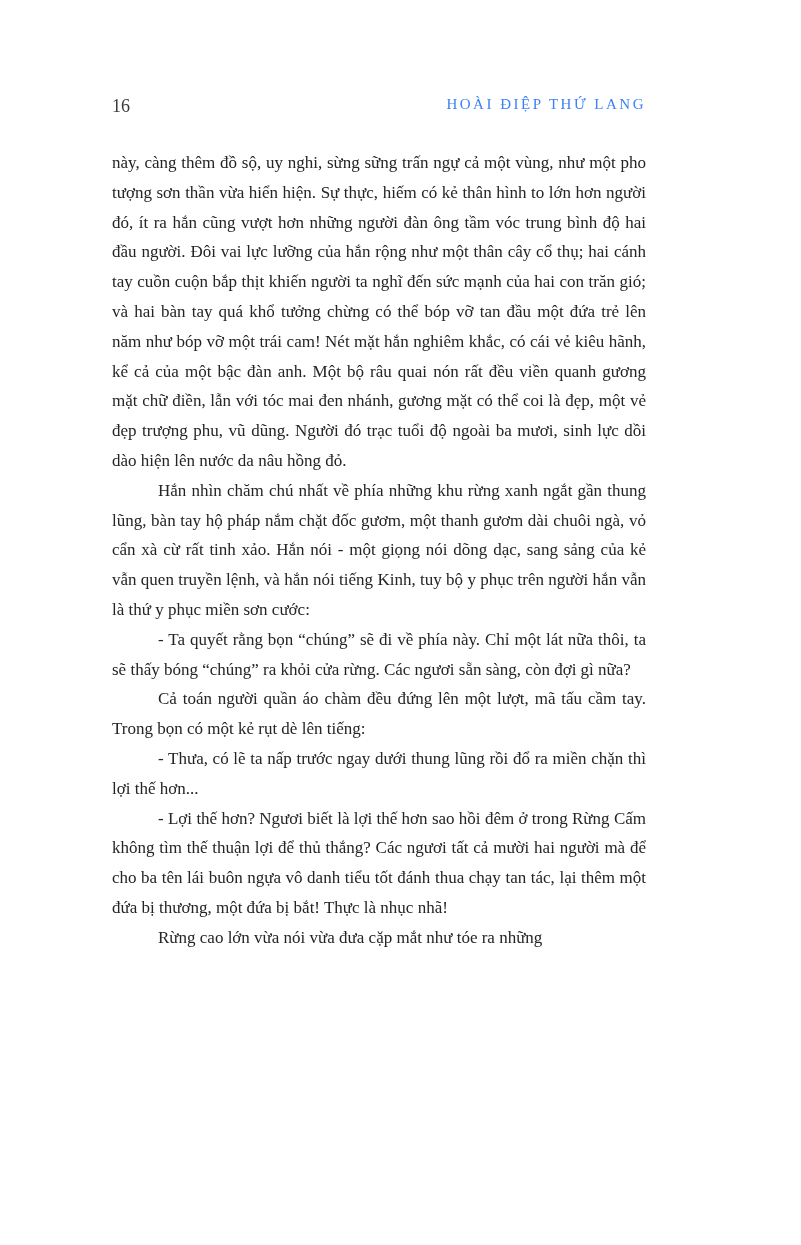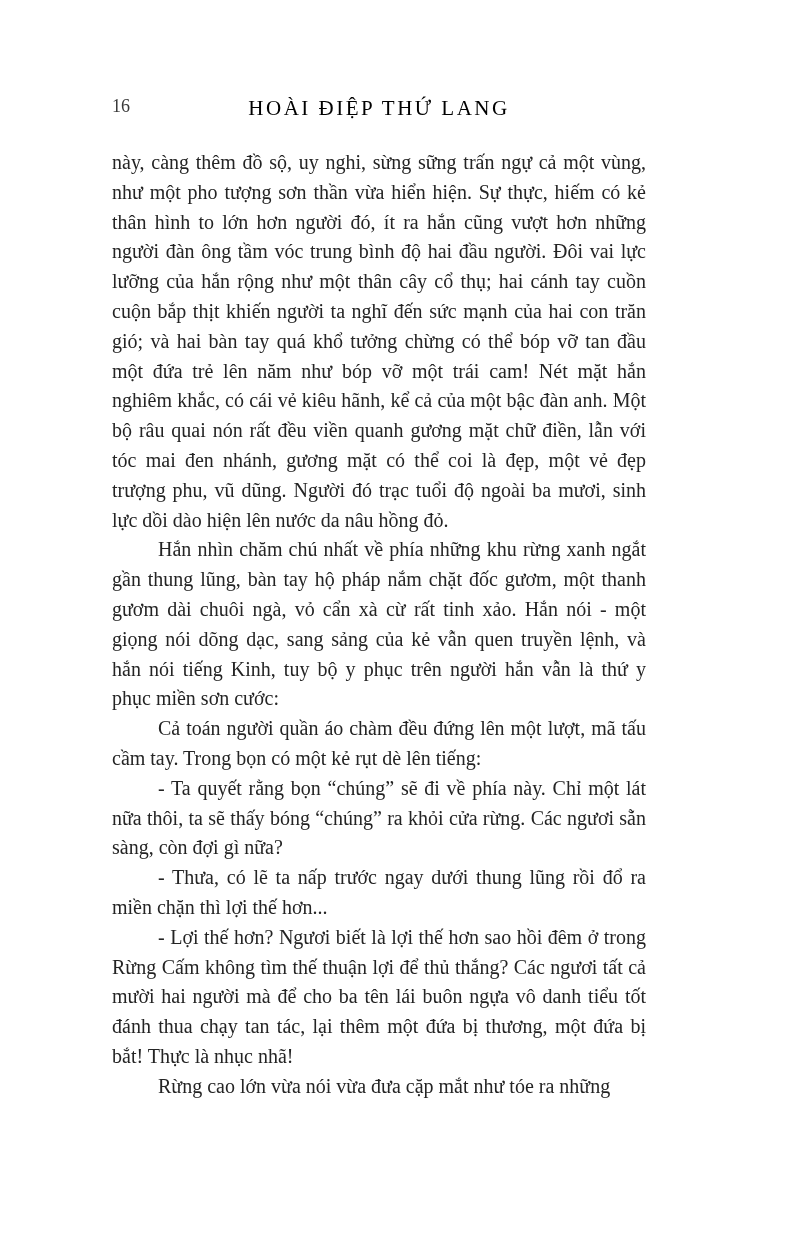--- a/index.html
+++ b/index.html
@@ -28,28 +28,28 @@
     left: 0;
     top: 0;
     font-size: 18px;
     color: #3a3a3a;
   }
   .header-title {
     position: absolute;
     left: 0;
     right: 0;
     top: 0;
-    text-align: center;
-    font-size: 21px;
+    text-align: right;
+    font-size: 15px;
     letter-spacing: 2.5px;
-    color: #000000;
+    color: #3b82f6;
   }
   .body-text p {
     margin: 0;
-    font-size: 20px;
+    font-size: 17px;
     line-height: 29.8px;
     text-align: justify;
     text-justify: inter-word;
   }
   .body-text p.indent {
     text-indent: 46px;
   }
 </style>
 </head>
 <body>
@@ -57,20 +57,20 @@
 <div class="page">
 
   <div class="running-header">
     <span class="page-number">16</span>
     <span class="header-title">HOÀI ĐIỆP THỨ LANG</span>
   </div>
 
   <div class="body-text">
     <p>này, càng thêm đồ sộ, uy nghi, sừng sững trấn ngự cả một vùng, như một pho tượng sơn thần vừa hiển hiện. Sự thực, hiếm có kẻ thân hình to lớn hơn người đó, ít ra hắn cũng vượt hơn những người đàn ông tầm vóc trung bình độ hai đầu người. Đôi vai lực lưỡng của hắn rộng như một thân cây cổ thụ; hai cánh tay cuồn cuộn bắp thịt khiến người ta nghĩ đến sức mạnh của hai con trăn gió; và hai bàn tay quá khổ tưởng chừng có thể bóp vỡ tan đầu một đứa trẻ lên năm như bóp vỡ một trái cam! Nét mặt hắn nghiêm khắc, có cái vẻ kiêu hãnh, kể cả của một bậc đàn anh. Một bộ râu quai nón rất đều viền quanh gương mặt chữ điền, lẫn với tóc mai đen nhánh, gương mặt có thể coi là đẹp, một vẻ đẹp trượng phu, vũ dũng. Người đó trạc tuổi độ ngoài ba mươi, sinh lực dồi dào hiện lên nước da nâu hồng đỏ.</p>
     <p class="indent">Hắn nhìn chăm chú nhất về phía những khu rừng xanh ngắt gần thung lũng, bàn tay hộ pháp nắm chặt đốc gươm, một thanh gươm dài chuôi ngà, vỏ cẩn xà cừ rất tinh xảo. Hắn nói - một giọng nói dõng dạc, sang sảng của kẻ vẫn quen truyền lệnh, và hắn nói tiếng Kinh, tuy bộ y phục trên người hắn vẫn là thứ y phục miền sơn cước:</p>
+    <p class="indent">- Ta quyết rằng bọn “chúng” sẽ đi về phía này. Chỉ một lát nữa thôi, ta sẽ thấy bóng “chúng” ra khỏi cửa rừng. Các ngươi sẵn sàng, còn đợi gì nữa?</p>
     <p class="indent">Cả toán người quần áo chàm đều đứng lên một lượt, mã tấu cầm tay. Trong bọn có một kẻ rụt dè lên tiếng:</p>
-    <p class="indent">- Ta quyết rằng bọn “chúng” sẽ đi về phía này. Chỉ một lát nữa thôi, ta sẽ thấy bóng “chúng” ra khỏi cửa rừng. Các ngươi sẵn sàng, còn đợi gì nữa?</p>
     <p class="indent">- Thưa, có lẽ ta nấp trước ngay dưới thung lũng rồi đổ ra miền chặn thì lợi thế hơn...</p>
     <p class="indent">- Lợi thế hơn? Ngươi biết là lợi thế hơn sao hồi đêm ở trong Rừng Cấm không tìm thế thuận lợi để thủ thắng? Các ngươi tất cả mười hai người mà để cho ba tên lái buôn ngựa vô danh tiểu tốt đánh thua chạy tan tác, lại thêm một đứa bị thương, một đứa bị bắt! Thực là nhục nhã!</p>
     <p class="indent">Rừng cao lớn vừa nói vừa đưa cặp mắt như tóe ra những</p>
   </div>
 
 </div>
 
 </body></html>

